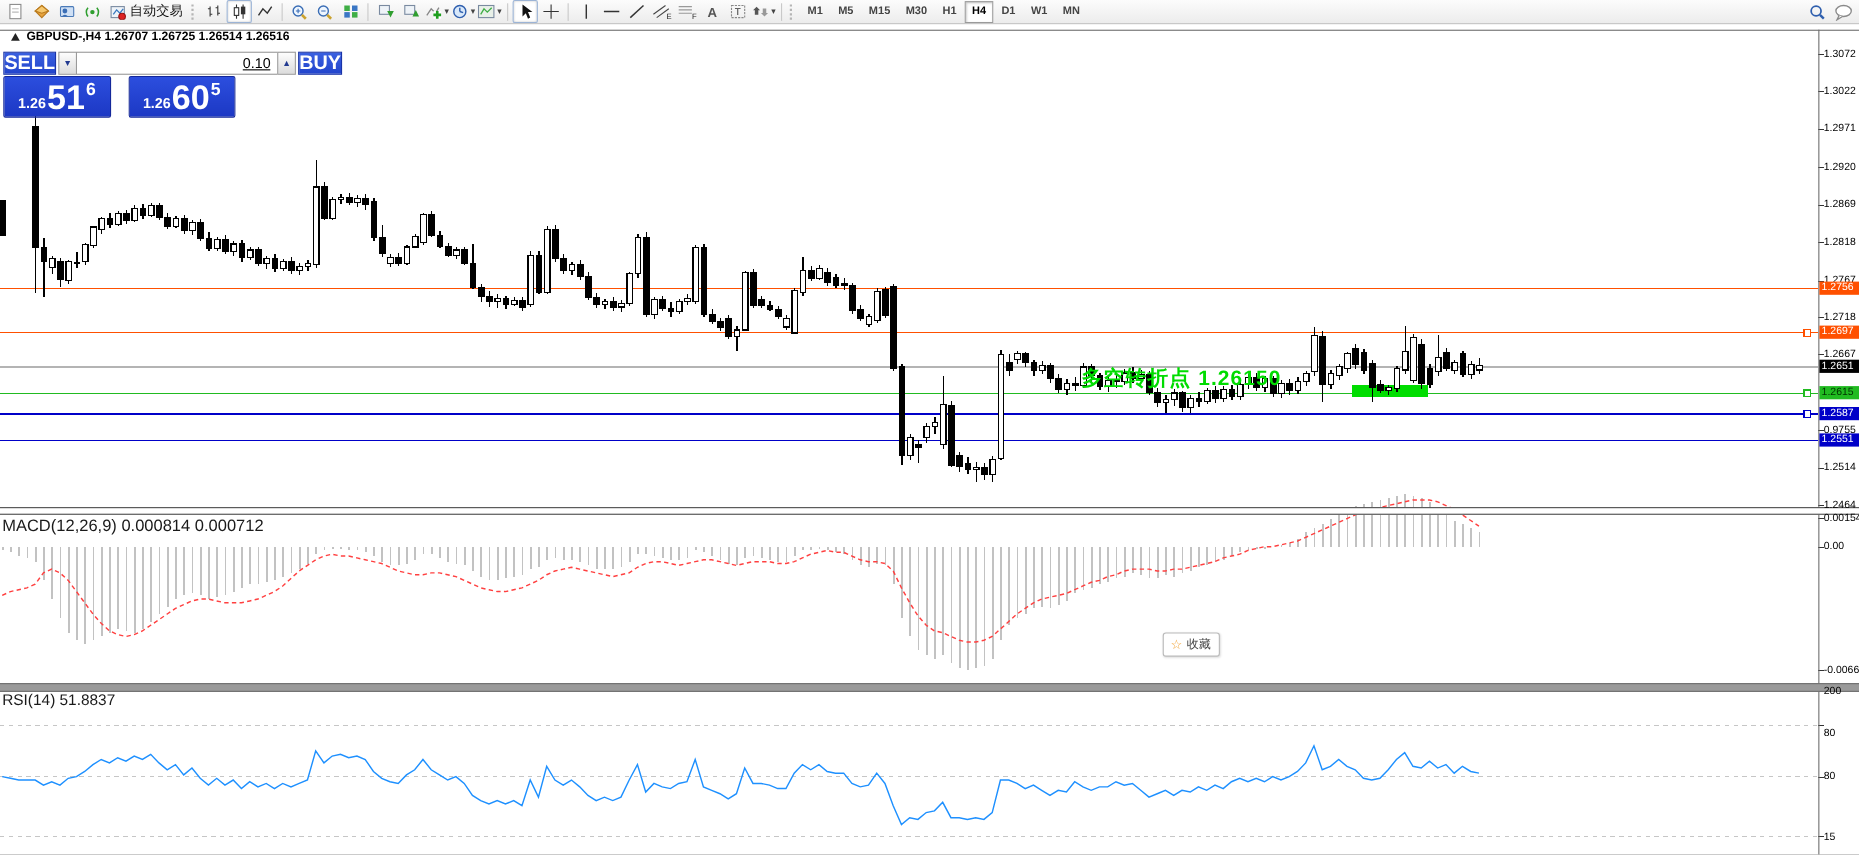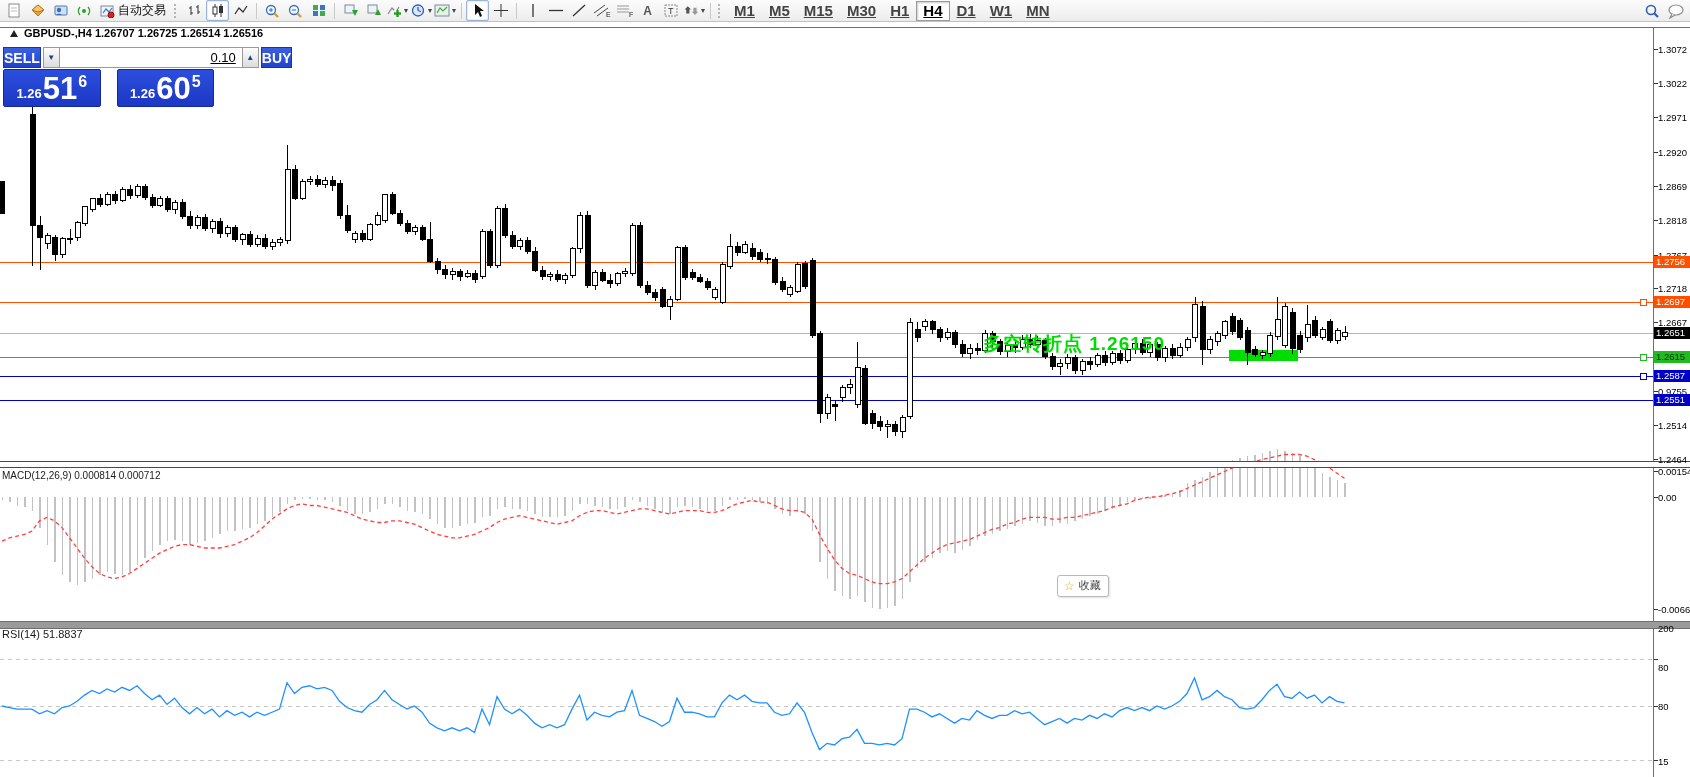--- a/index.html
+++ b/index.html
@@ -10,48 +10,48 @@
     background:linear-gradient(#fcfcfc,#ececec);border-bottom:1px solid #c2c2c2;
     display:flex;align-items:center;padding:0 3px;box-sizing:border-box;}
   .tb-grip{width:4px;height:14px;margin:0 3px;border-left:2px dotted #b5b5b5;}
   .tb-sep{width:1px;height:16px;background:#c9c9c9;margin:0 4px;}
   .tb-btn{height:19px;min-width:21px;display:flex;align-items:center;justify-content:center;
     border:1px solid transparent;border-radius:2px;color:#333;}
   .tb-btn.pressed{background:#fff;border-color:#9cb4d6;box-shadow:inset 0 0 2px #bbb;}
   .tb-btn svg{display:block}
   .caret{font-size:8px;color:#444;margin-left:2px;}
   .tb-label{font-size:12px;color:#111;margin-left:3px;}
-  .tf-btn{height:18px;padding:0 6px;font-size:15px;font-weight:bold;color:#444;
-    display:flex;align-items:center;border:1px solid transparent;text-decoration:underline;}
+  .tf-btn{height:18px;padding:0 6px;font-size:10px;font-weight:bold;color:#444;
+    display:flex;align-items:center;border:1px solid transparent;}
   .tf-btn.active{background:#fff;border:1px solid #9a9a9a;box-shadow:inset 1px 1px 2px #ccc;color:#000;}
   #tb-right{margin-left:auto;display:flex;align-items:center;}
   
   .ovl{position:absolute;z-index:20;}
   #quote-header{left:10px;top:27px;font-size:11px;font-weight:bold;color:#000;display:flex;align-items:center;gap:6px;}
   #quote-header .sym-icon{width:0;height:0;border-left:4px solid transparent;border-right:4px solid transparent;border-bottom:7px solid #222;}
-  #macd-label{left:2px;top:470px;font-size:10px;color:#1a1a1a;}
-  #rsi-label{left:2px;top:628px;font-size:11px;color:#1a1a1a;}
+  #macd-label{left:2px;top:470px;font-size:15px;color:#1a1a1a;}
+  #rsi-label{left:2px;top:628px;font-size:14px;color:#1a1a1a;}
   #annotation{font-size:19px;font-weight:bold;letter-spacing:1px;white-space:nowrap;}
   #fav-tooltip{display:flex;align-items:center;gap:4px;background:#fff;border:1px solid #b9b9b9;
      border-radius:3px;padding:2px 7px 3px 6px;font-size:11px;color:#444;box-shadow:1px 1px 2px rgba(0,0,0,.12);}
   #fav-tooltip .star{color:#f3a73a;font-size:12px;}
   .axis-lbl{position:absolute;left:1658px;font-size:9.5px;color:#000;transform:translateY(-50%);z-index:15;}
   .line-lbl{position:absolute;left:1654px;width:36px;height:12px;line-height:12px;font-size:9.5px;
      padding-left:2px;color:#fff;transform:translateY(-50%);z-index:16;}
   
   #split1{position:absolute;left:0;top:461px;width:1690px;height:5px;background:#fff;
      border-top:1px solid #4a4a4a;border-bottom:1px solid #4a4a4a;z-index:12;}
   #split2{position:absolute;left:0;top:621px;width:1690px;height:6px;background:#9a9a9a;
      border-top:1px solid #6e6e6e;border-bottom:1px solid #6e6e6e;z-index:12;}
   #frame-top{position:absolute;left:0;top:27px;width:1690px;height:1px;background:#6f6f6f;z-index:10;}
   #axis-vline{position:absolute;left:1653px;top:27px;width:1px;height:750px;background:#6f6f6f;z-index:10;}
   
   #trade-panel{left:3px;top:47px;width:211px;z-index:30;}
   #tp-row1{display:flex;height:21px;}
-  .tp-btn{width:63px;background:linear-gradient(#3a60e0,#2244cc);color:#fff;font-size:14px;font-weight:bold;
+  .tp-btn{width:63px;background:linear-gradient(#3a60e0,#2244cc);color:#fff;font-size:18px;font-weight:bold;
      display:flex;align-items:center;justify-content:center;border:1px solid #1a34a8;box-sizing:border-box;}
   #tp-vol{flex:1;display:flex;margin:0 2px;}
   .spin{width:17px;background:linear-gradient(#fdfdfd,#dcdcdc);border:1px solid #9a9a9a;
      display:flex;align-items:center;justify-content:center;font-size:8px;color:#223a90;box-sizing:border-box;}
   #vol-field{flex:1;border:1px solid #9a9a9a;border-left:none;border-right:none;background:#fff;
      font-size:13px;color:#000;text-align:right;padding:0 6px 0 0;box-sizing:border-box;font-family:"Liberation Sans",sans-serif;text-decoration:underline;}
   #tp-row2{display:flex;gap:16px;margin-top:1px;}
   .price-box{flex:1;height:38px;background:linear-gradient(#2c4ede,#1c38c4);border:1px solid #14289a;border-radius:2px;
      color:#fff;display:flex;align-items:flex-end;justify-content:center;padding-bottom:3px;box-sizing:border-box;}
   .price-small{font-size:13px;font-weight:bold;margin-bottom:2px;}

